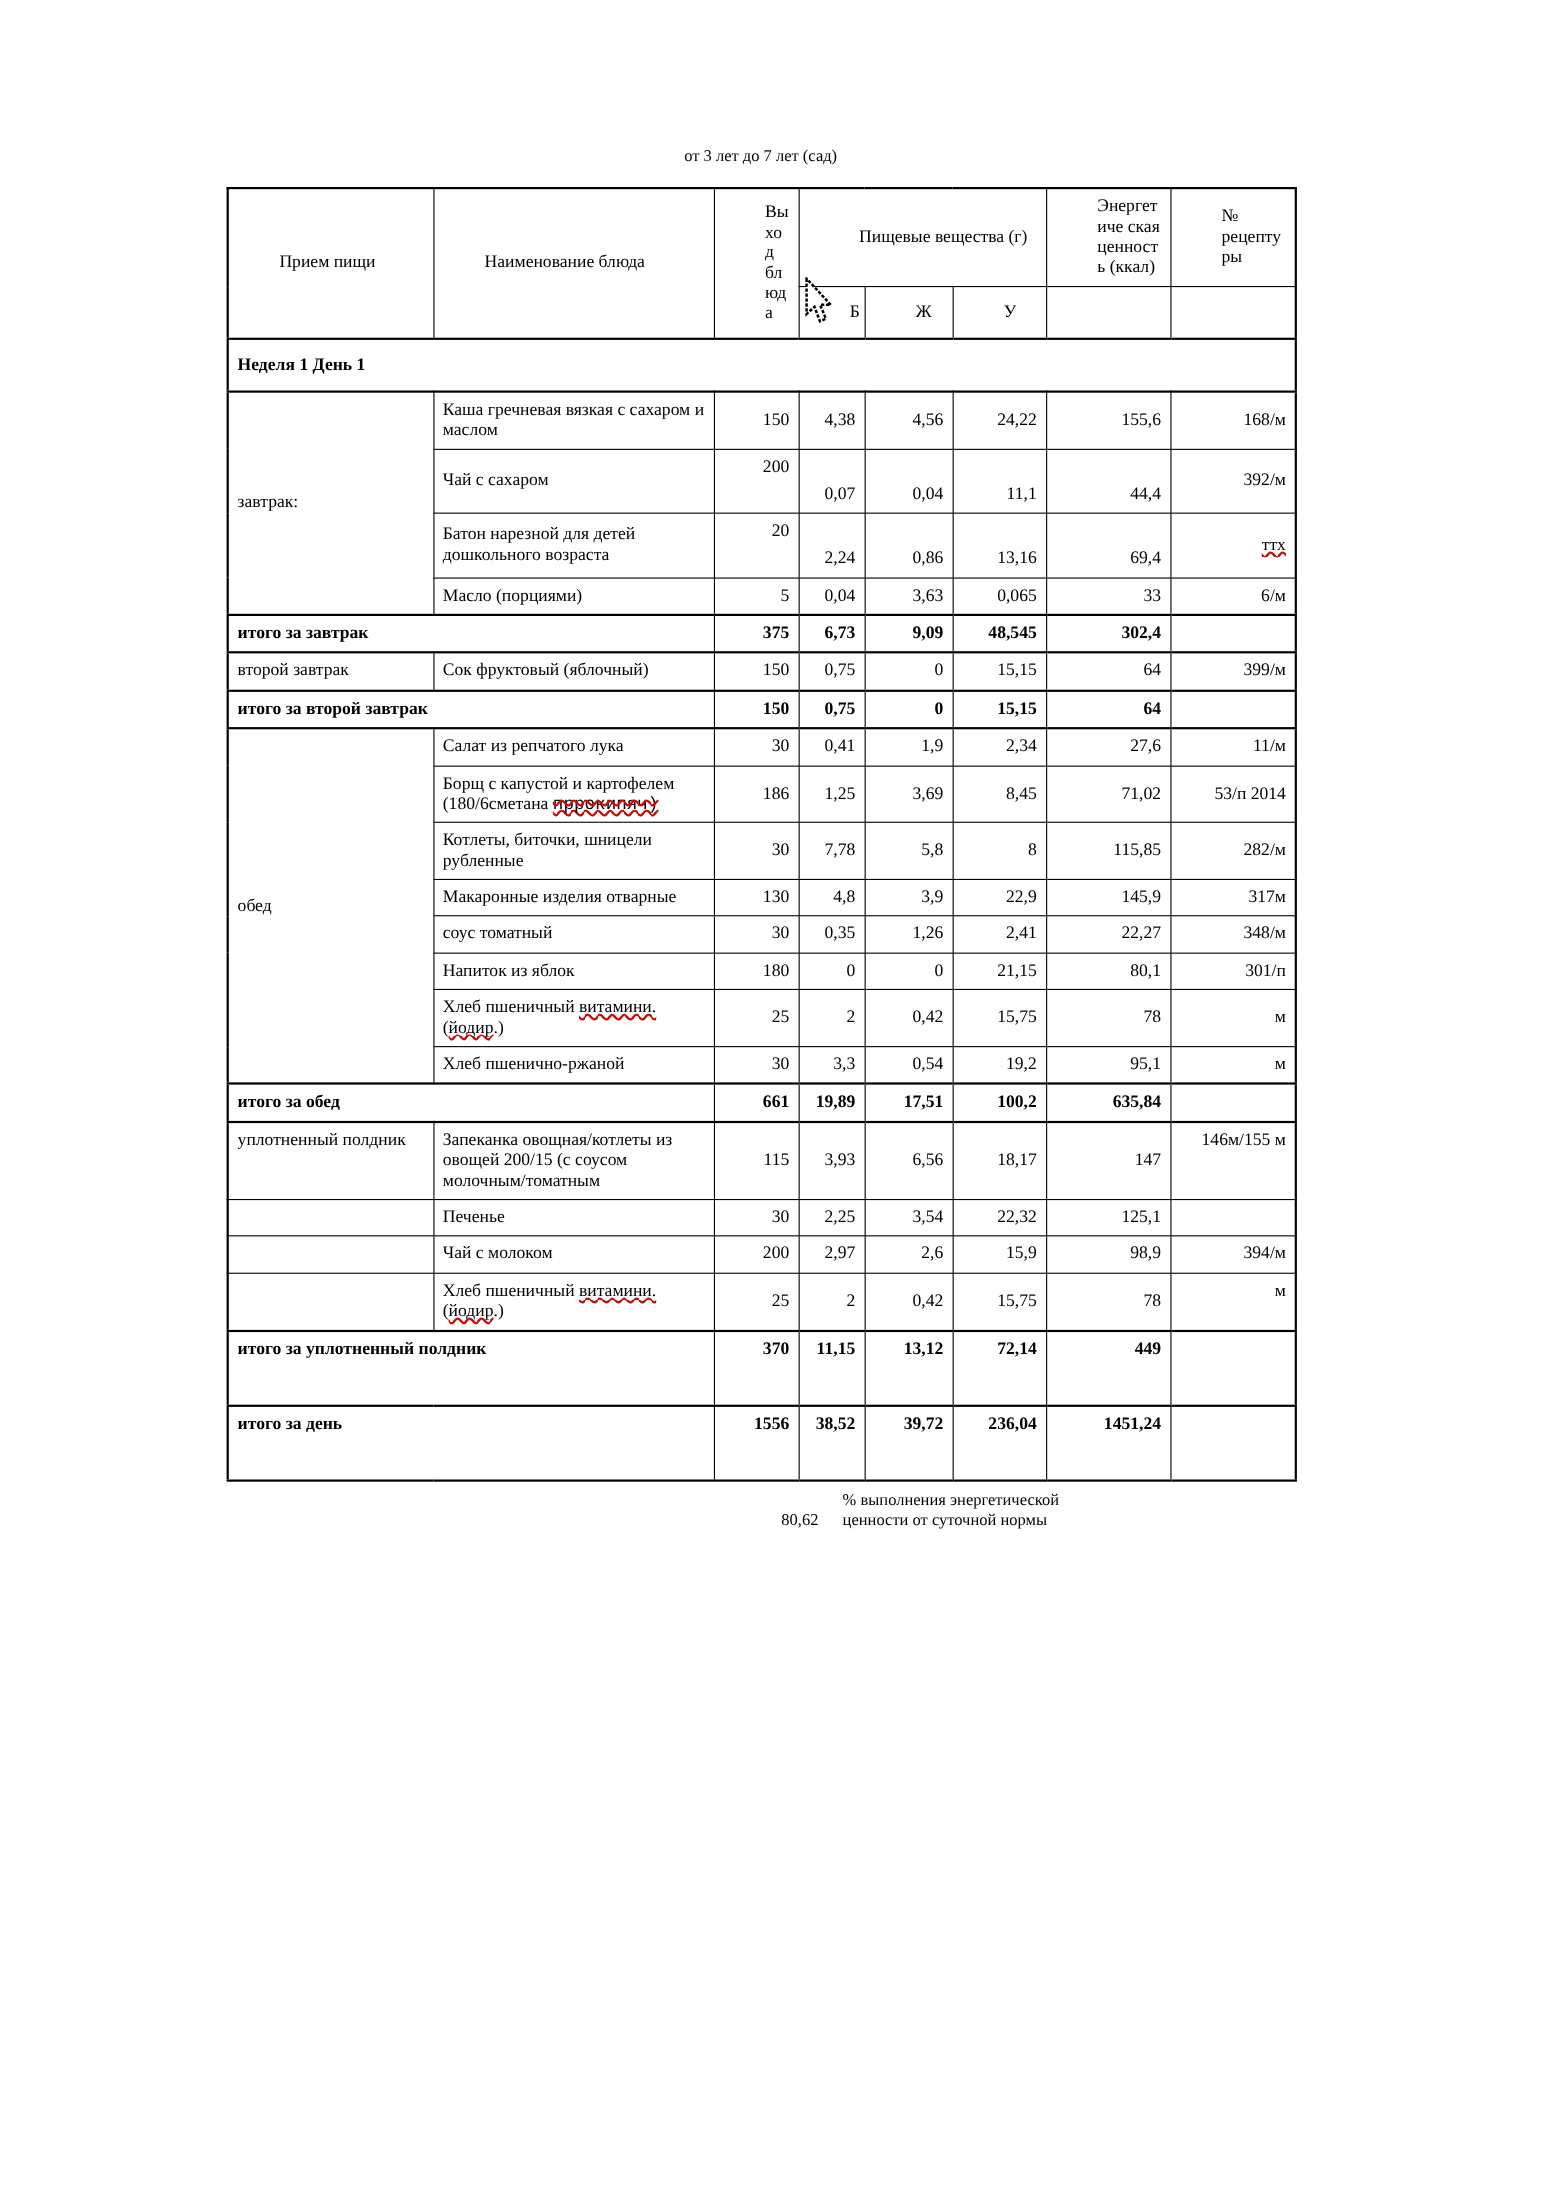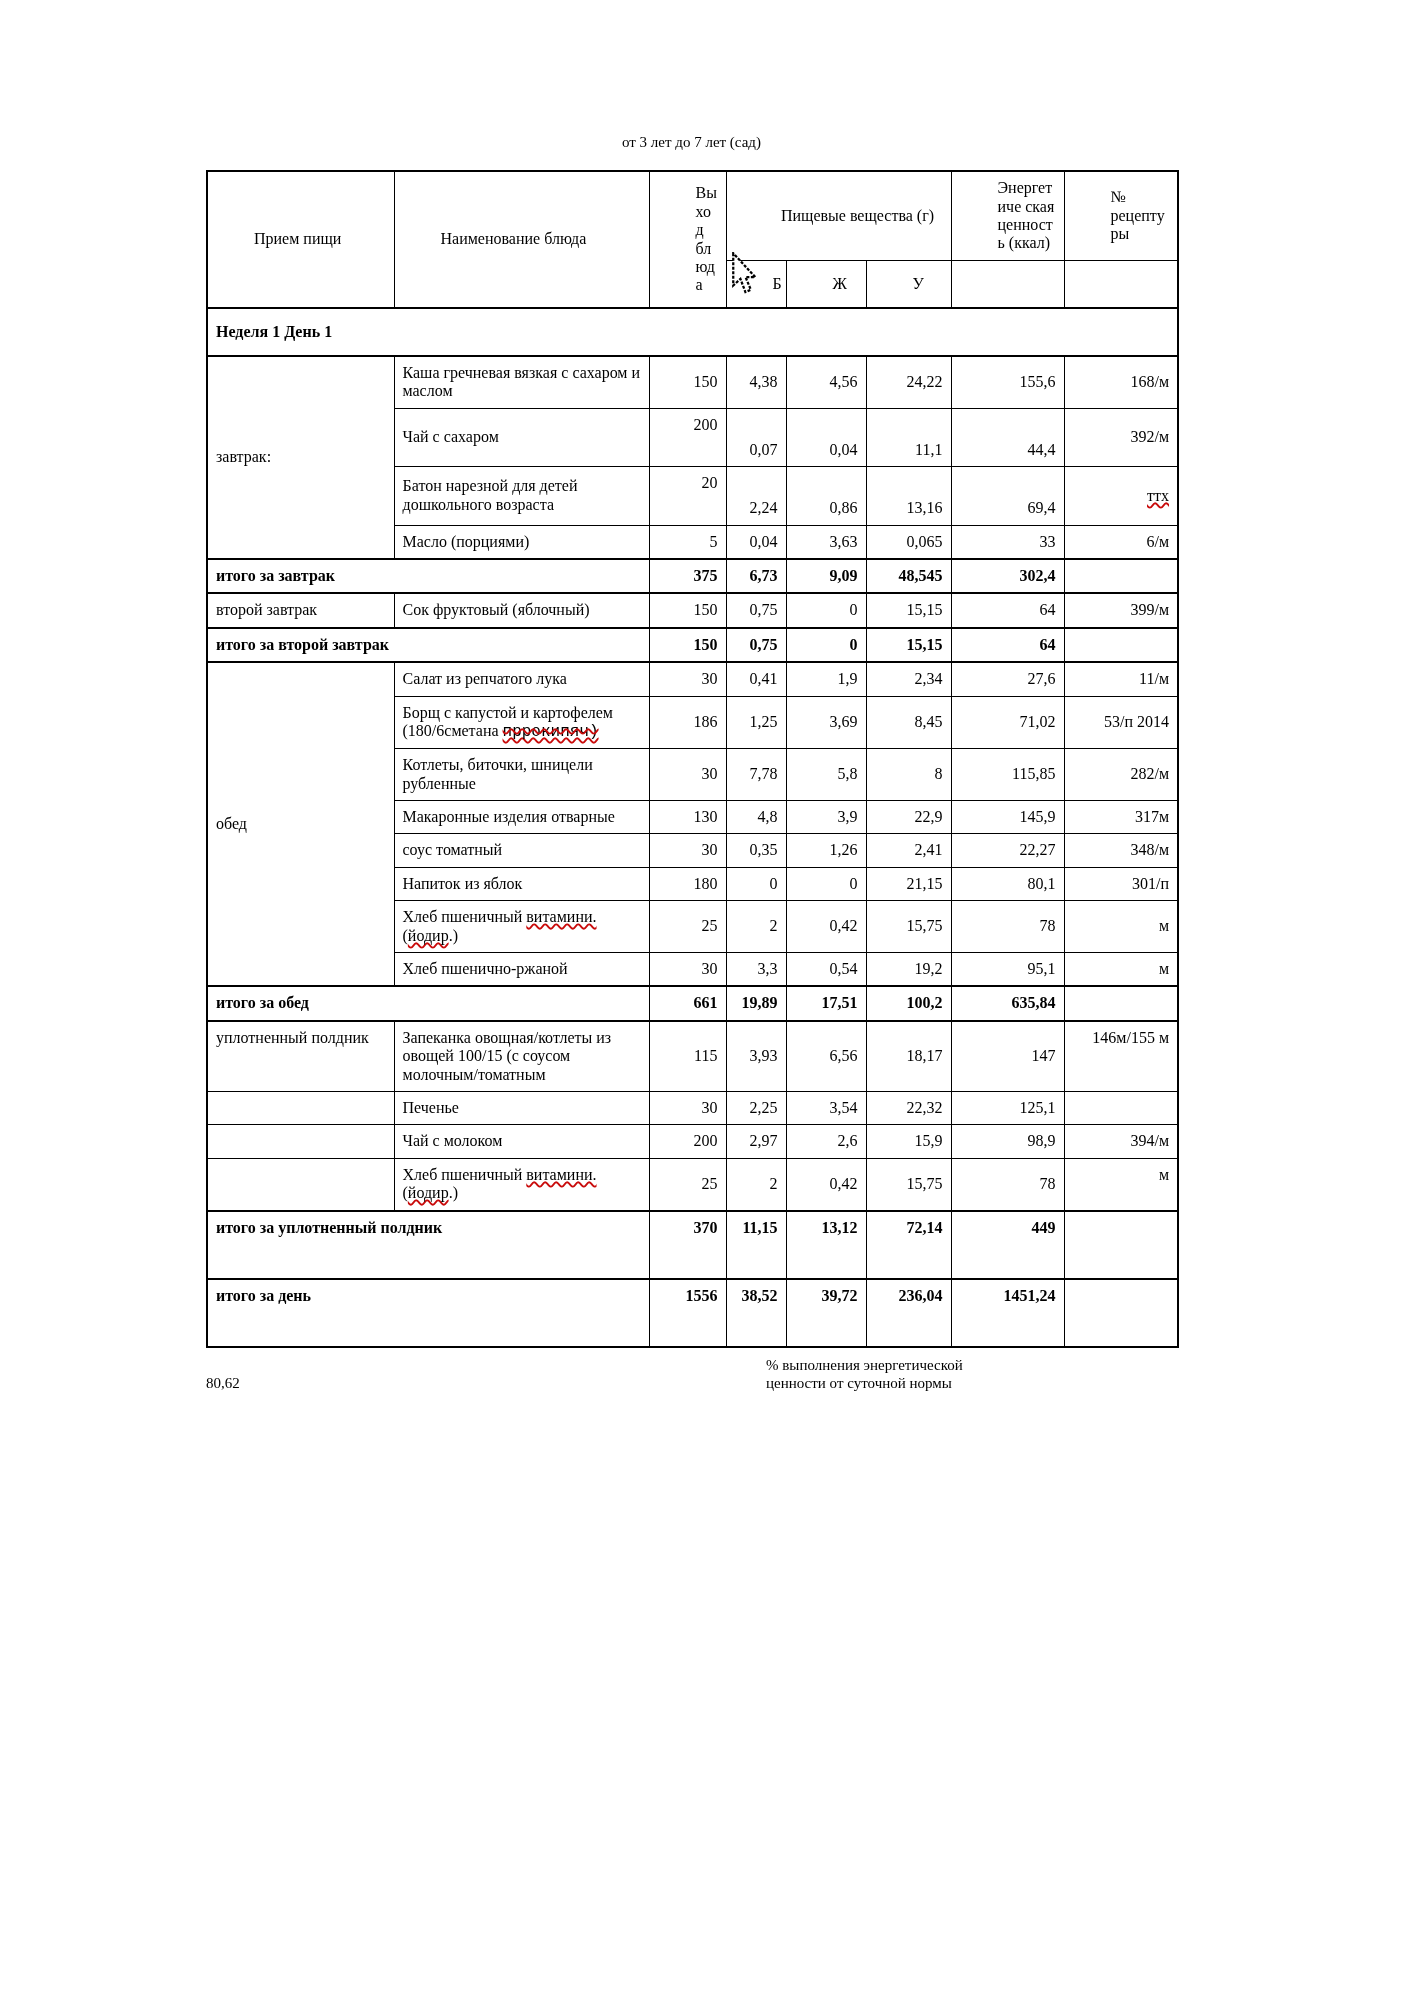--- a/index.html
+++ b/index.html
@@ -39,21 +39,21 @@
     text-decoration-color:#c90b0b;text-decoration-thickness:2px;
     text-decoration-skip-ink:none;
   }
   .spx{
     text-decoration-line:underline line-through;text-decoration-style:wavy;
     text-decoration-color:#c90b0b;text-decoration-thickness:2px;
     text-decoration-skip-ink:none;
     font-family:Liberation Mono, monospace;
   }
   .footnote{display:flex;align-items:flex-end;margin-top:8px;font-size:15px;}
-  .foot-val{width:538px;text-align:left;padding-right:4px;}
+  .foot-val{width:538px;text-align:right;padding-right:4px;}
   .foot-text{width:225px;margin-left:18px;line-height:1.2;}
   .cursor{position:absolute;left:731px;top:252px;z-index:5;}
 </style>
 </head>
 <body>
 
 <div class="page-title">от 3 лет до 7 лет (сад)</div>
 
 <div class="doc">
   <table>
@@ -230,21 +230,21 @@
           <td class="lbl" colspan="2">итого за обед</td>
           <td class="num">661</td>
           <td class="num">19,89</td>
           <td class="num">17,51</td>
           <td class="num">100,2</td>
           <td class="num">635,84</td>
           <td class="num"></td>
         </tr>
         <tr>
           <td class="meal vt" rowspan="1">уплотненный полдник</td>
-          <td class="dish"><span>Запеканка овощная/котлеты из овощей 100/15 (с соусом молочным/томатным</span></td>
+          <td class="dish"><span>Запеканка овощная/котлеты из овощей 200/15 (с соусом молочным/томатным</span></td>
           <td class="num">115</td>
           <td class="num">3,93</td>
           <td class="num">6,56</td>
           <td class="num">18,17</td>
           <td class="num">147</td>
           <td class="num vt">146м/155 м</td>
         </tr>
         <tr>
           <td class="meal"></td>
           <td class="dish"><span>Печенье</span></td>

